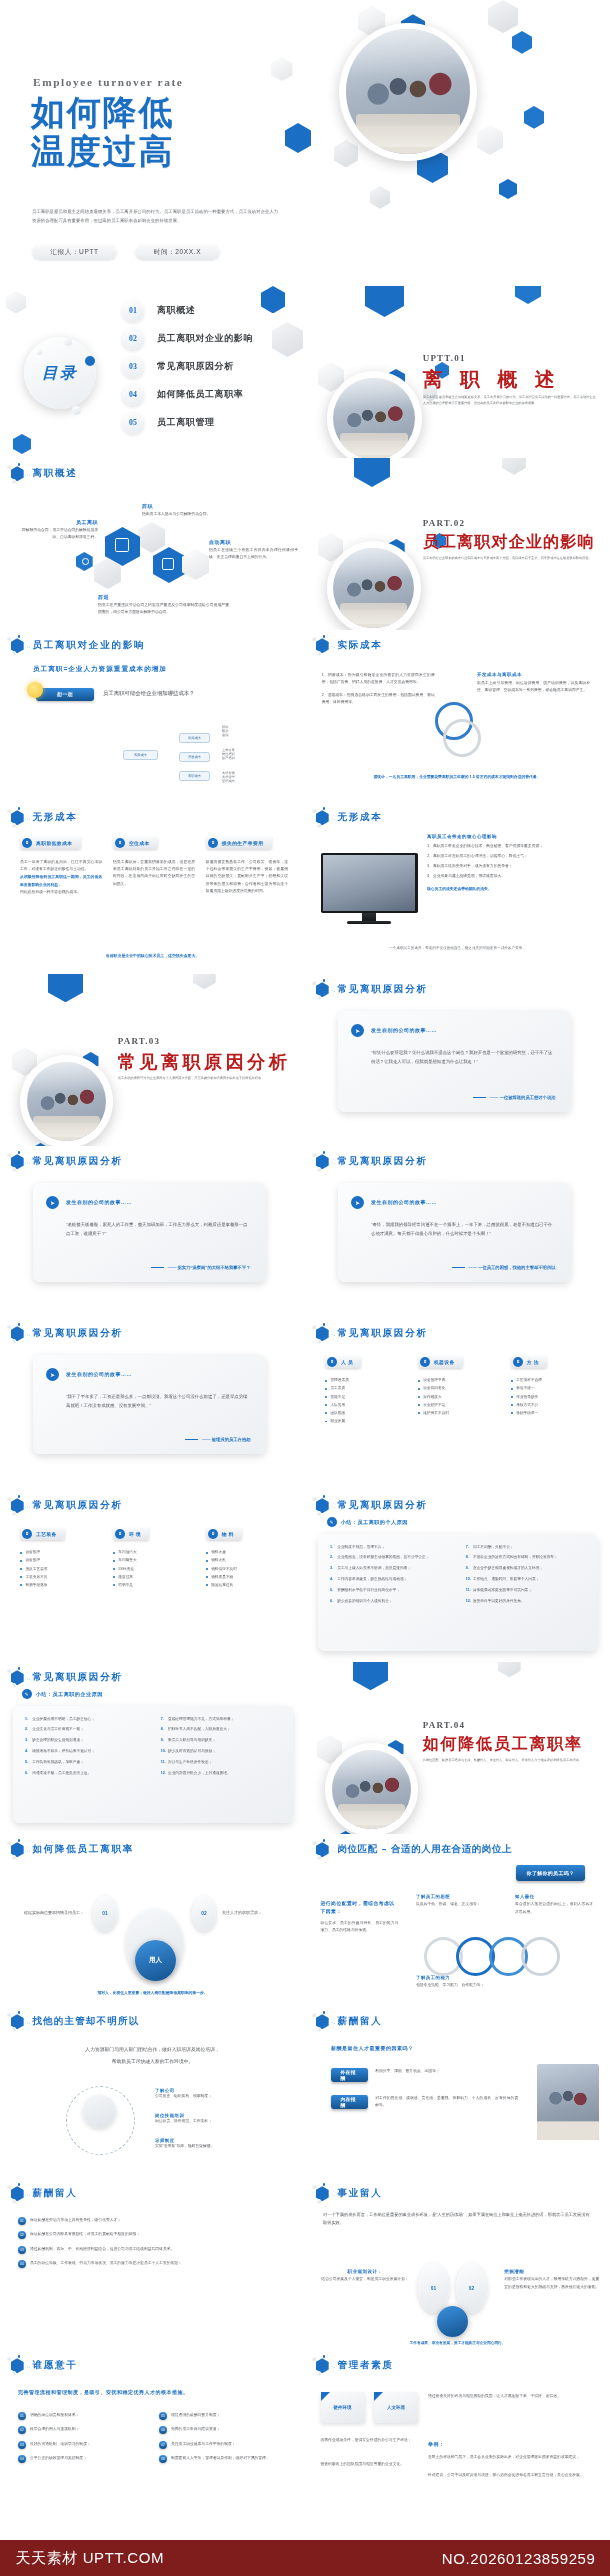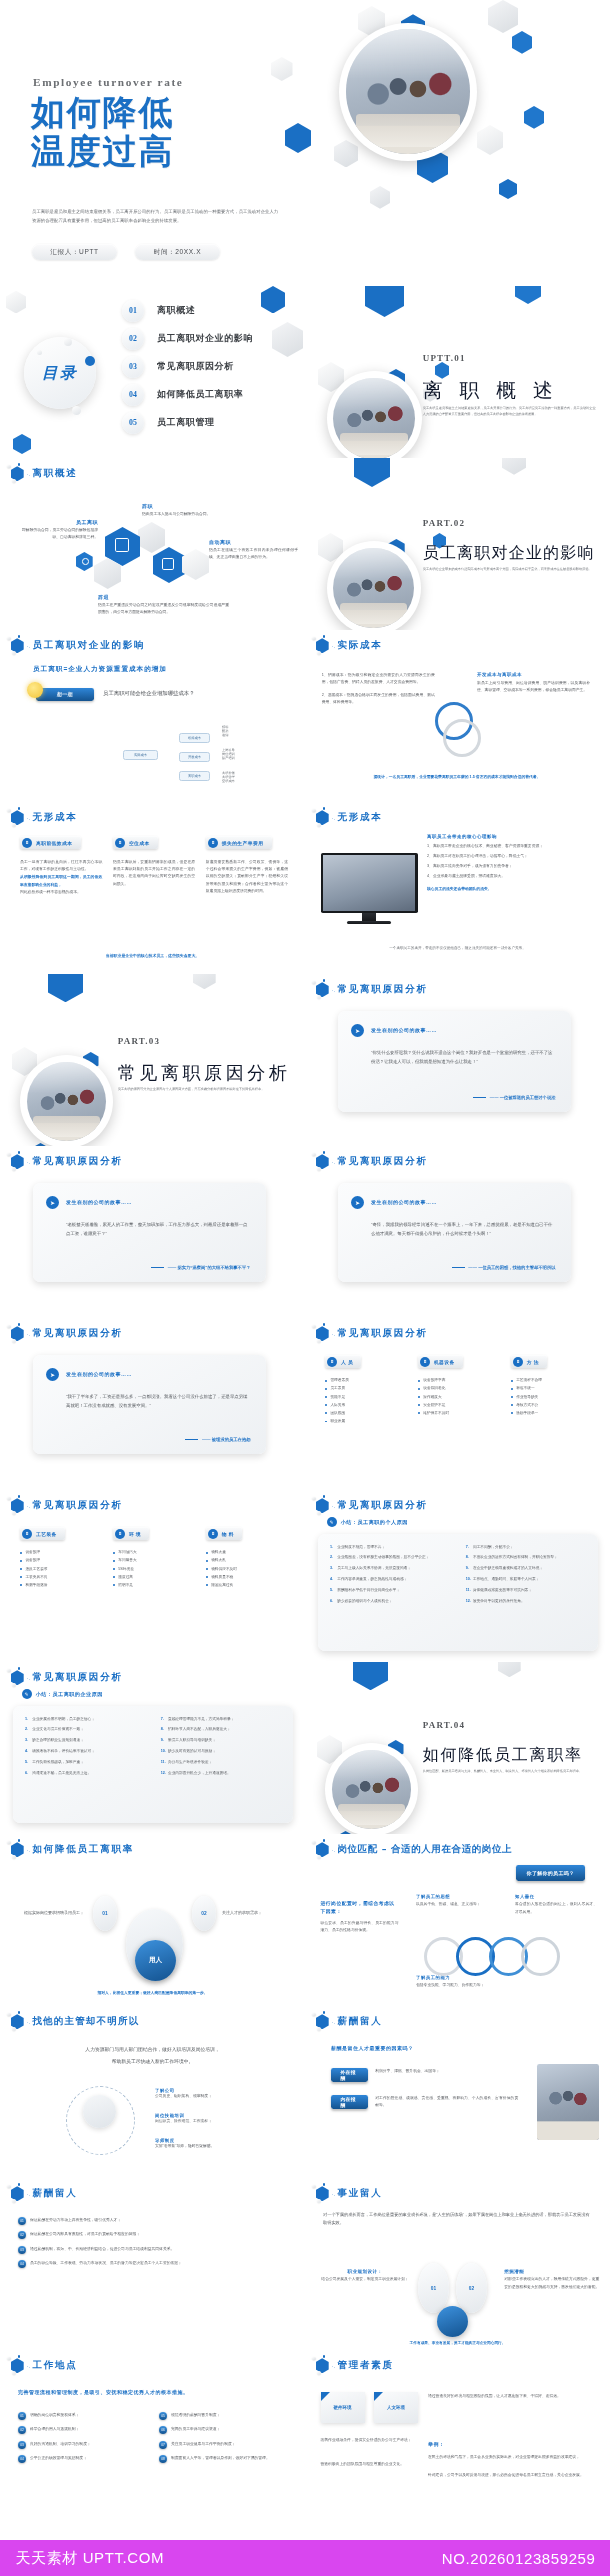--- a/index.html
+++ b/index.html
@@ -113,22 +113,22 @@
   .sec-dots { margin-left:-2.4px; margin-right:2.4px; color:#1a6fc4; font-size:5.4px; }
 
   
   .part-wrap { position:absolute; right:14.3px; top:67px; width:173px; }
   .part-no {
     font-family:"Liberation Serif","DejaVu Serif",serif;
     font-size:9px; letter-spacing:1.2px; color:#55585c; font-weight:700;
   }
   .part-title {
     font-family:"DejaVu Serif","Liberation Serif",serif;
-    font-weight:400; color:#0f172a; font-size:19.7px; letter-spacing:5.4px;
-    margin-top:16px; line-height:1.18;
+    font-weight:700; color:#b91c1c; font-size:19.7px; letter-spacing:5.4px;
+    margin-top:5px; line-height:1.18;
   }
   .part-desc { font-size:3.2px; line-height:1.85; color:#6a6e73; margin-top:4.2px; text-align:justify; }
 
   
   .tagbtn {
     display:inline-flex; align-items:center; gap:3.6px;
     height:13px; padding:0 8.3px 0 2.4px; border-radius:2.4px;
     background:linear-gradient(180deg,#fafbfc,#e3e7eb);
     box-shadow:0 1.2px 2.4px rgba(0,0,0,.16), inset 0 0.6px 0 #fff;
     font-size:4.8px; font-weight:700; color:#1a6fc4; letter-spacing:0.4px;
@@ -220,21 +220,21 @@
   .mindmap-box {
     border:0.6px solid #b9cfe3; background:#eef5fb; border-radius:2.4px;
     font-size:3.3px; color:#3c6e9c; padding:2.4px 3.6px; display:inline-block;
     text-align:center;
   }
   .mindmap-leaf { font-size:3.2px; color:#6b7076; }
 
   
   .footer {
     position:absolute; left:0; bottom:0; width:611px; height:36px;
-    background:#d946ef; display:flex; align-items:center;
+    background:#7f1d1d; display:flex; align-items:center;
     justify-content:space-between; padding:0 15.5px;
     color:#fff; font-size:15px; letter-spacing:0.6px;
     font-family:"Liberation Sans","DejaVu Sans",sans-serif;
   }
 </style>
 </head>
 <body>
 
 <div class="page">
 
@@ -1099,21 +1099,21 @@
 
     <div class="slide">
       <div class="sec-head">
         <div class="hexmark">
             <u></u>
             <s></s>
             <i></i>
             <b></b>
           </div>
         <span class="sec-dots">·.</span>
-        <span class="sec-title">工作地点</span>
+        <span class="sec-title">谁愿意干</span>
       </div>
       <div style="position:absolute;left:18px;top:39px;" class="sub-blue">完善管理流程和管理制度，是吸引、安抚和稳定优秀人才的根本措施。</div>
 
       <div class="col2" style="position:absolute;left:18px;top:62px;width:270px;gap:12px;">
         <div>
           <div class="lrow">
               <span class="numdot">01</span>
               <span class="tx">明确的岗位职责和授权体系；</span>
             </div>
           <div class="lrow">

